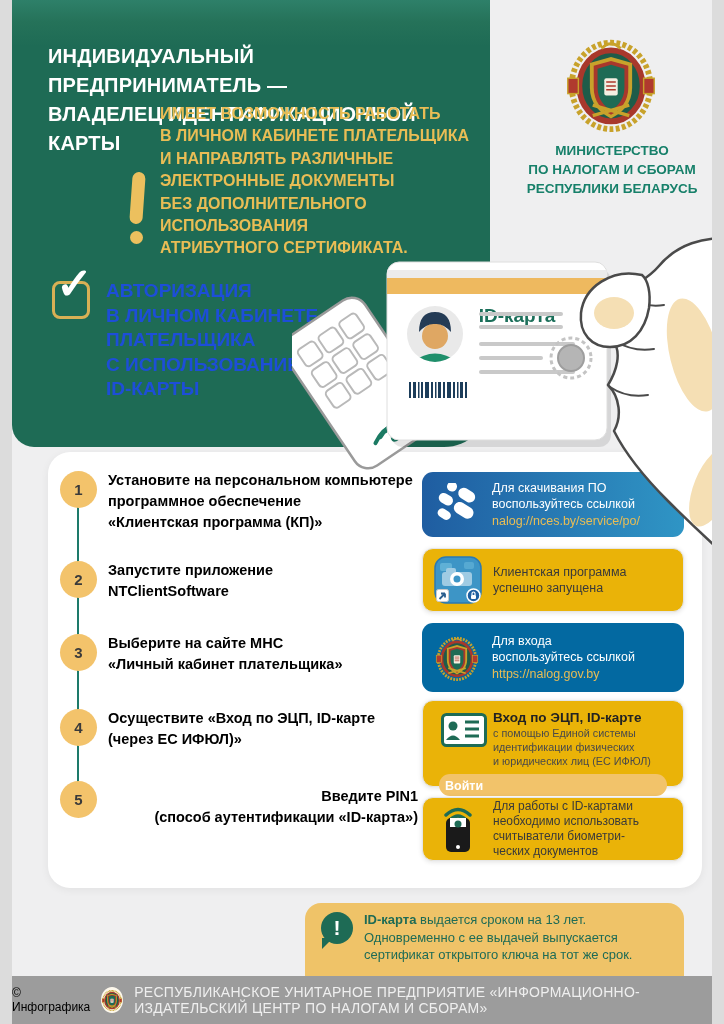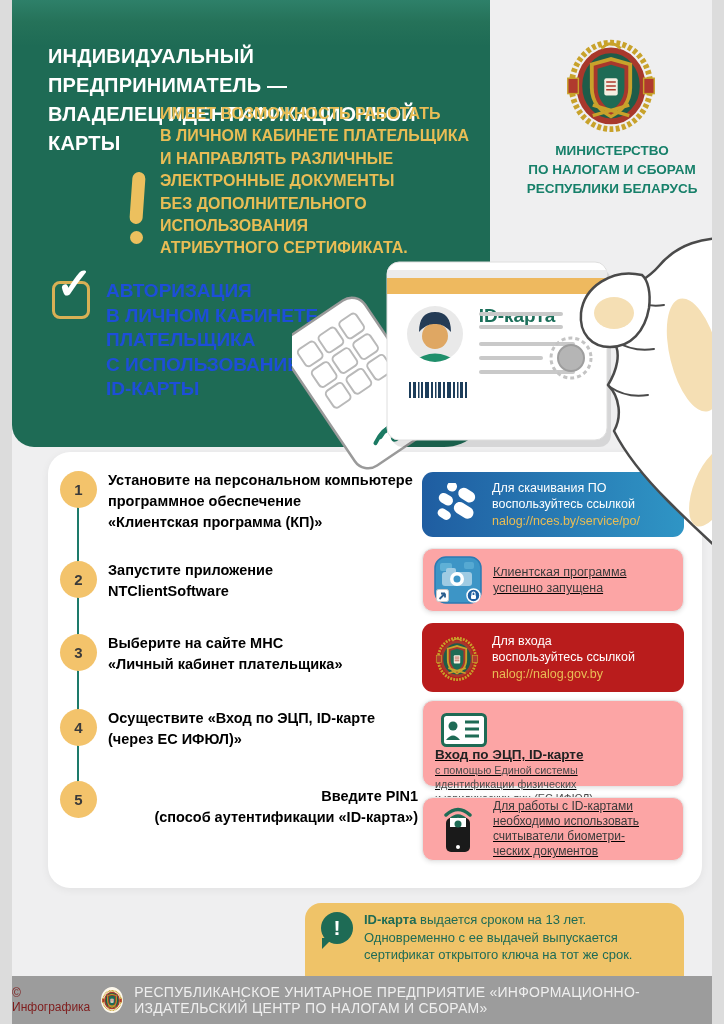--- a/index.html
+++ b/index.html
@@ -42,50 +42,50 @@
   .step-text{color:#000000;font-weight:bold;font-size:14.5px;line-height:21px;width:310px;}
   .c1{left:48px;top:471px;} .t1{left:96px;top:470px;}
   .c2{left:48px;top:561px;} .t2{left:96px;top:560px;}
   .c3{left:48px;top:634px;} .t3{left:96px;top:633px;}
   .c4{left:48px;top:709px;} .t4{left:96px;top:708px;}
   .c5{left:48px;top:781px;} .t5{left:96px;top:786px;text-align:right;}
 
   
   .rcard{left:410px;width:262px;border-radius:11px;display:flex;align-items:center;box-sizing:border-box;}
   .card-blue{top:472px;height:65px;background:linear-gradient(90deg,#1f5da1,#2f95c5);}
-  .card-white{background:#fca5a5;border:1px solid #e6e6e6;box-shadow:0 1px 5px rgba(0,0,0,.12);text-decoration:underline;}
+  .card-white{background:#eab308;border:1px solid #e6e6e6;box-shadow:0 1px 5px rgba(0,0,0,.12);}
   .card-client{top:548px;height:64px;}
-  .card-green{top:623px;height:69px;background:#b91c1c;}
+  .card-green{top:623px;height:69px;background:#0369a1;}
   .card-esiful{top:700px;height:87px;display:block;padding:9px 12px 8px 12px;}
   .card-reader{top:797px;height:64px;}
   .icon-box{width:70px;display:flex;align-items:center;justify-content:center;flex:0 0 auto;}
   .rcard .txt{font-size:12.5px;line-height:16.5px;}
   .txt-light{color:#ffffff;}
   .txt-dark{color:#3a3a3a;}
   .card-link{color:#e9bd55;text-decoration:none;display:block;}
-  .esiful-row{display:flex;align-items:flex-start;flex-direction:column;}
+  .esiful-row{display:flex;align-items:flex-start;}
   .esiful-title{color:#222222;font-weight:bold;font-size:13.5px;line-height:16px;}
   .esiful-sub{color:#4a4a4a;font-size:10.8px;line-height:13.8px;margin-top:1px;}
   .login-btn{display:block;width:228px;height:22px;margin:6px auto 0 auto;border:none;
     background:#f2c36a;border-radius:12px;color:#ffffff;font-weight:bold;font-size:12.5px;
     font-family:"Liberation Sans",sans-serif;line-height:22px;text-align:left;cursor:pointer;}
 
   
   .note{left:293px;top:903px;width:379px;height:73px;background:#efc368;border-radius:16px 16px 0 0;}
   .note-icon{left:309px;top:912px;width:32px;height:32px;border-radius:50%;background:#1e6b55;
     color:#ffffff;font-weight:bold;font-size:21px;display:flex;align-items:center;justify-content:center;}
   .note-icon:after{content:"";position:absolute;left:1px;bottom:-5px;width:11px;height:11px;
     background:#1e6b55;clip-path:polygon(0 0,100% 0,0 100%);}
   .note-text{left:352px;top:911px;width:310px;color:#1e6b55;font-size:13px;line-height:17.5px;}
   .note-text b{font-weight:bold;}
 
   
   .footer{left:0;top:976px;width:724px;height:48px;background:#9c9c9c;display:flex;
     align-items:center;justify-content:center;gap:11px;}
-  .copyright{color:#7f1d1d;font-size:12px;}
+  .copyright{color:#000000;font-size:12px;}
   .publisher{color:#efefef;font-size:14px;letter-spacing:.25px;}
   .footer-emblem{width:26px;height:26px;border-radius:50%;background:#fdf8ec;display:flex;
     align-items:center;justify-content:center;}
 
   .illu{left:280px;top:235px;width:444px;height:335px;pointer-events:none;}
   svg{display:block;}
 </style>
 </head>
 <body>
 
@@ -175,21 +175,21 @@
   </div>
 
   <div class="abs rcard card-green">
     <div class="icon-box">
       <svg width="46" height="46" viewBox="0 0 100 100">
           <use href="#emblem"></use>
         </svg>
     </div>
     <div class="txt txt-light">
       <span>Для входа<br>воспользуйтесь ссылкой</span>
-      <a class="card-link" href="#">nalog://nalog.gov.by</a>
+      <a class="card-link" href="#">https://nalog.gov.by</a>
     </div>
   </div>
 
   <div class="abs rcard card-white card-esiful">
     <div class="esiful-row">
       <div class="icon-box" style="width:58px;padding-top:3px;">
         <svg width="46" height="34" viewBox="0 0 46 34">
           <rect x="1.5" y="1.5" width="43" height="31" rx="4" fill="#ffffff" stroke="#1e6b55" stroke-width="3"></rect>
           <circle cx="12" cy="13" r="4.5" fill="#1e6b55"></circle>
           <path d="M5,27 q7,-9 14,0 z" fill="#1e6b55"></path>

